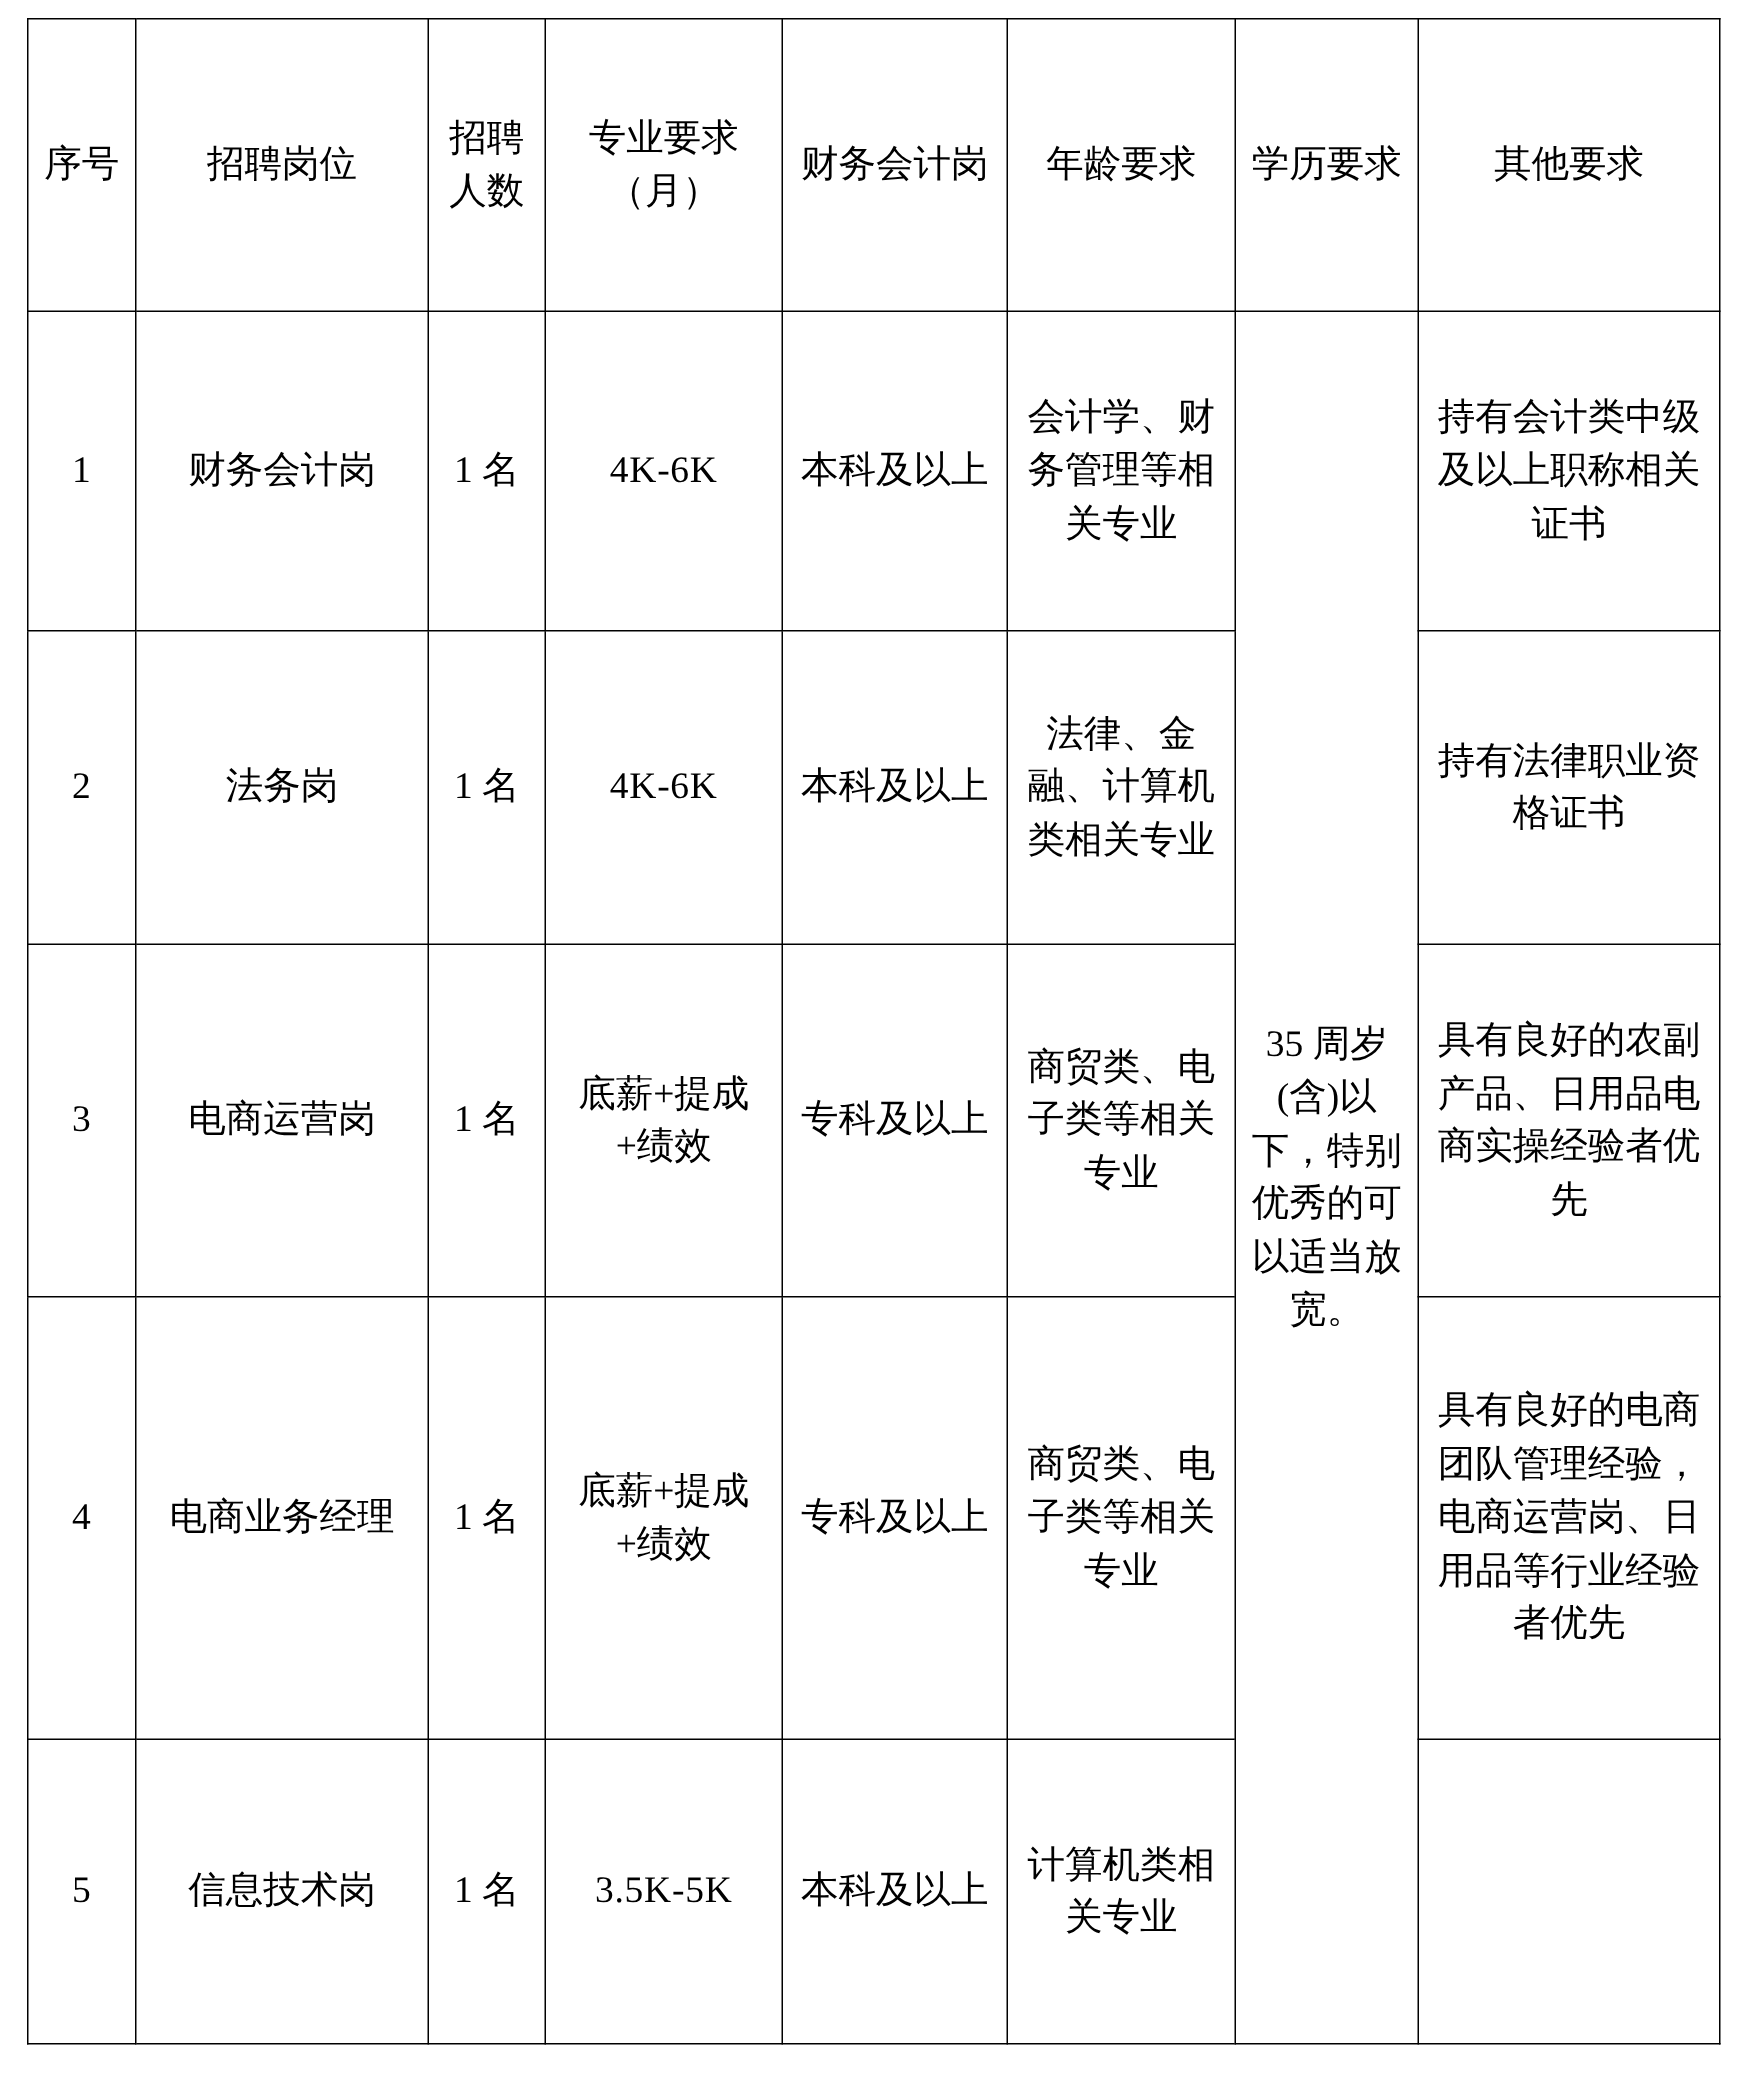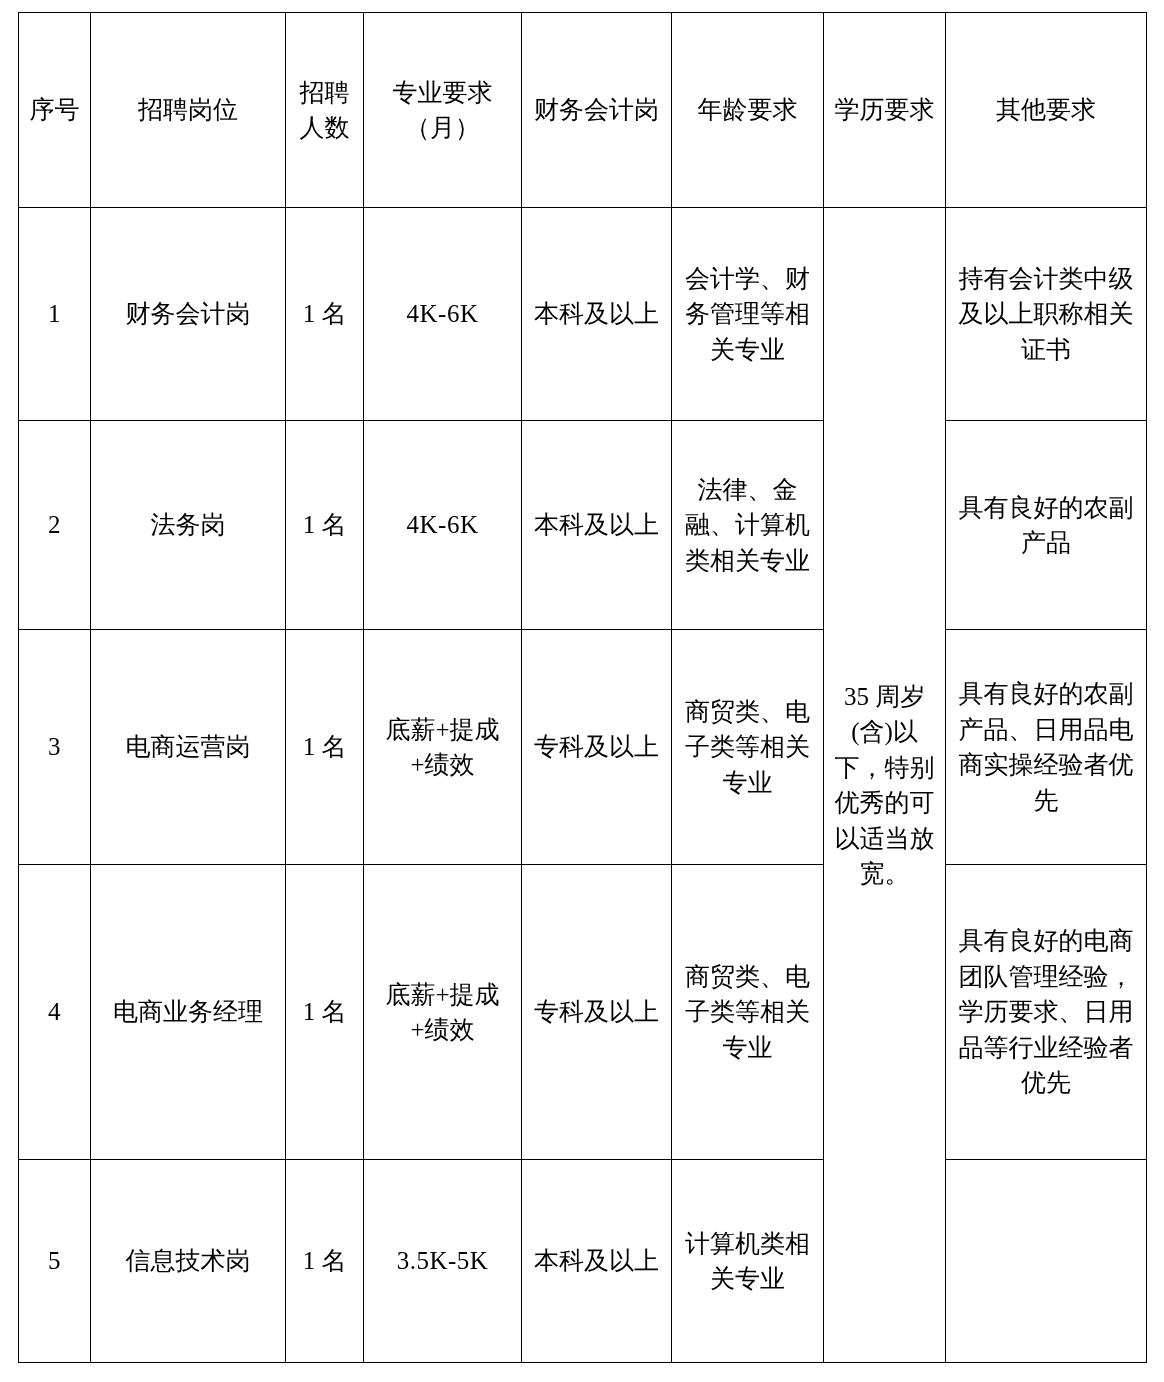--- a/index.html
+++ b/index.html
@@ -109,39 +109,39 @@
         <td class="age-cell" rowspan="5">35 周岁(含)以下，特别优秀的可以适当放宽。</td>
         <td>持有会计类中级及以上职称相关证书</td>
       </tr>
       <tr class="row-2">
         <td class="cell-idx latin">2</td>
         <td>法务岗</td>
         <td>1 名</td>
         <td class="latin">4K-6K</td>
         <td>本科及以上</td>
         <td>法律、金融、计算机类相关专业</td>
-        <td>具有良好的农副产品</td>
+        <td>持有法律职业资格证书</td>
       </tr>
       <tr class="row-3">
         <td class="cell-idx latin">3</td>
         <td>电商运营岗</td>
         <td>1 名</td>
         <td>底薪+提成+绩效</td>
         <td>专科及以上</td>
         <td>商贸类、电子类等相关专业</td>
         <td>具有良好的农副产品、日用品电商实操经验者优先</td>
       </tr>
       <tr class="row-4">
         <td class="cell-idx latin">4</td>
         <td>电商业务经理</td>
         <td>1 名</td>
         <td>底薪+提成+绩效</td>
         <td>专科及以上</td>
         <td>商贸类、电子类等相关专业</td>
-        <td>具有良好的电商团队管理经验，学历要求、日用品等行业经验者优先</td>
+        <td>具有良好的电商团队管理经验，电商运营岗、日用品等行业经验者优先</td>
       </tr>
       <tr class="row-5">
         <td class="cell-idx latin">5</td>
         <td>信息技术岗</td>
         <td>1 名</td>
         <td class="latin">3.5K-5K</td>
         <td>本科及以上</td>
         <td>计算机类相关专业</td>
         <td></td>
       </tr>

